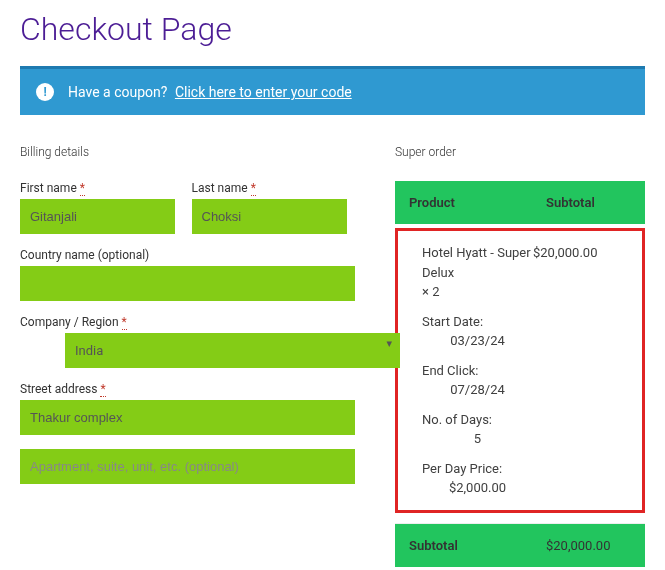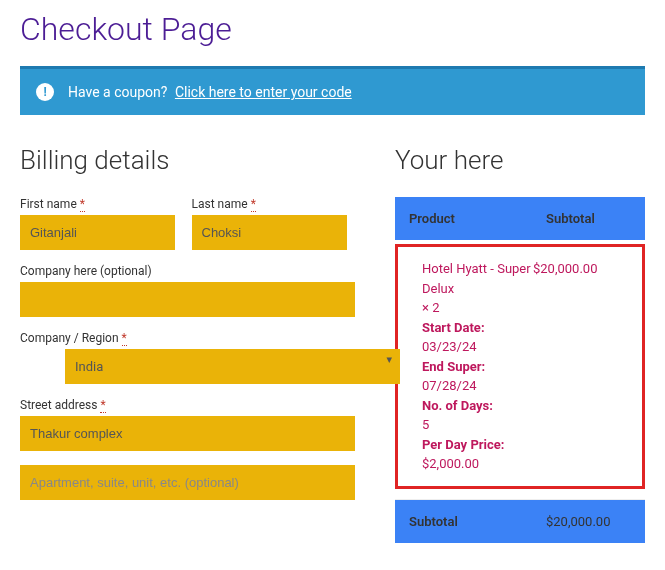--- a/index.html
+++ b/index.html
@@ -48,38 +48,38 @@
   }
   .coupon-text { }
   .columns {
     display: flex;
     gap: 40px;
   }
   .col-billing { flex: 0 0 335px; }
   .col-order  { flex: 1; }
 
   h3.section-title {
-    font-size: 26px;
+    font-size: 12px;
     font-weight: 300;
     color: #333;
     margin-bottom: 22px;
   }
 
   .field { margin-bottom: 14px; }
   .field label {
     font-size: 12px;
     color: #333;
     display: block;
     margin-bottom: 4px;
   }
   .req { color: #c0392b; border-bottom: 1px dotted #c0392b; }
   .field input, .field .select-like {
     width: 100%;
     border: none;
-    background: #eab308;
+    background: #84cc16;
     padding: 10px 10px;
     font-size: 13px;
     color: #555;
   }
   .field input::placeholder { color: #888; }
   .select-like {
     border: 1px solid #ccc;
     background: #fff;
     padding: 5px 8px;
     position: relative;
@@ -96,45 +96,45 @@
   }
 
   .name-row { display: flex; gap: 8px; }
   .name-row .field { flex: 1; }
   .name-row .field input { width: 155px; }
 
   
   .order-box { }
   .order-row {
     display: flex;
-    background: #3b82f6;
+    background: #22c55e;
     padding: 14px 14px;
     font-size: 13px;
     border-top: 1px solid #eee;
     justify-content: center;
   }
   .order-header { font-weight: 600; color:#333; border-top:none; }
   .order-row .pcol { flex: 1; }
   .order-row .scol { flex: 0 0 85px; }
 
   .highlight-box {
     border: 3px solid #e02424;
     padding: 12px 24px;
     font-size: 13px;
-    color: #be185d;
+    color: #404040;
     margin-top: 4px;
     margin-bottom: 10px;
     line-height: 1.5;
     display: flex;
   }
   .highlight-box .pcol { flex: 1; }
   .highlight-box .scol { flex: 0 0 85px; }
 
-  .meta strong { font-weight: 700; display:block; }
-  .meta span { display:block; }
+  .meta strong { font-weight: 400; display:block; margin-top:10px;}
+  .meta span { display:block;text-align:center; }
 
 </style>
 </head>
 <body>
 
 <h1 class="page-title">Checkout Page</h1>
 
 <div class="coupon-bar">
   <span class="info">!</span>
   <span class="coupon-text">
@@ -159,21 +159,21 @@
       <div class="field">
         <label>
           <span>Last name</span>
           <span class="req">*</span>
         </label>
         <input type="text" value="Choksi" style="">
       </div>
     </div>
 
     <div class="field">
-      <label>Company here (optional)</label>
+      <label>Country name (optional)</label>
       <input type="text" value="" style="">
     </div>
 
     <div class="field">
       <label>
         <span>Company / Region</span>
         <span class="req">*</span>
       </label>
       <div class="select-like">India</div>
     </div>
@@ -185,36 +185,36 @@
       </label>
       <input type="text" value="Thakur complex" style="">
     </div>
     <div class="field">
       <input type="text" placeholder="Apartment, suite, unit, etc. (optional)" style="">
     </div>
 
   </div>
 
   <div class="col-order">
-    <h3 class="section-title">Your here</h3>
+    <h3 class="section-title">Super order</h3>
 
     <div class="order-box">
       <div class="order-row order-header">
         <div class="pcol">Product</div>
         <div class="scol">Subtotal</div>
       </div>
 
       <div class="highlight-box">
         <div class="pcol">
           <div>Hotel Hyatt - Super Delux</div>
           <div>× 2</div>
           <div class="meta">
             <strong>Start Date:</strong>
             <span>03/23/24</span>
-            <strong>End Super:</strong>
+            <strong>End Click:</strong>
             <span>07/28/24</span>
             <strong>No. of Days:</strong>
             <span>5</span>
             <strong>Per Day Price:</strong>
             <span>$2,000.00</span>
           </div>
         </div>
         <div class="scol">$20,000.00</div>
       </div>
 

